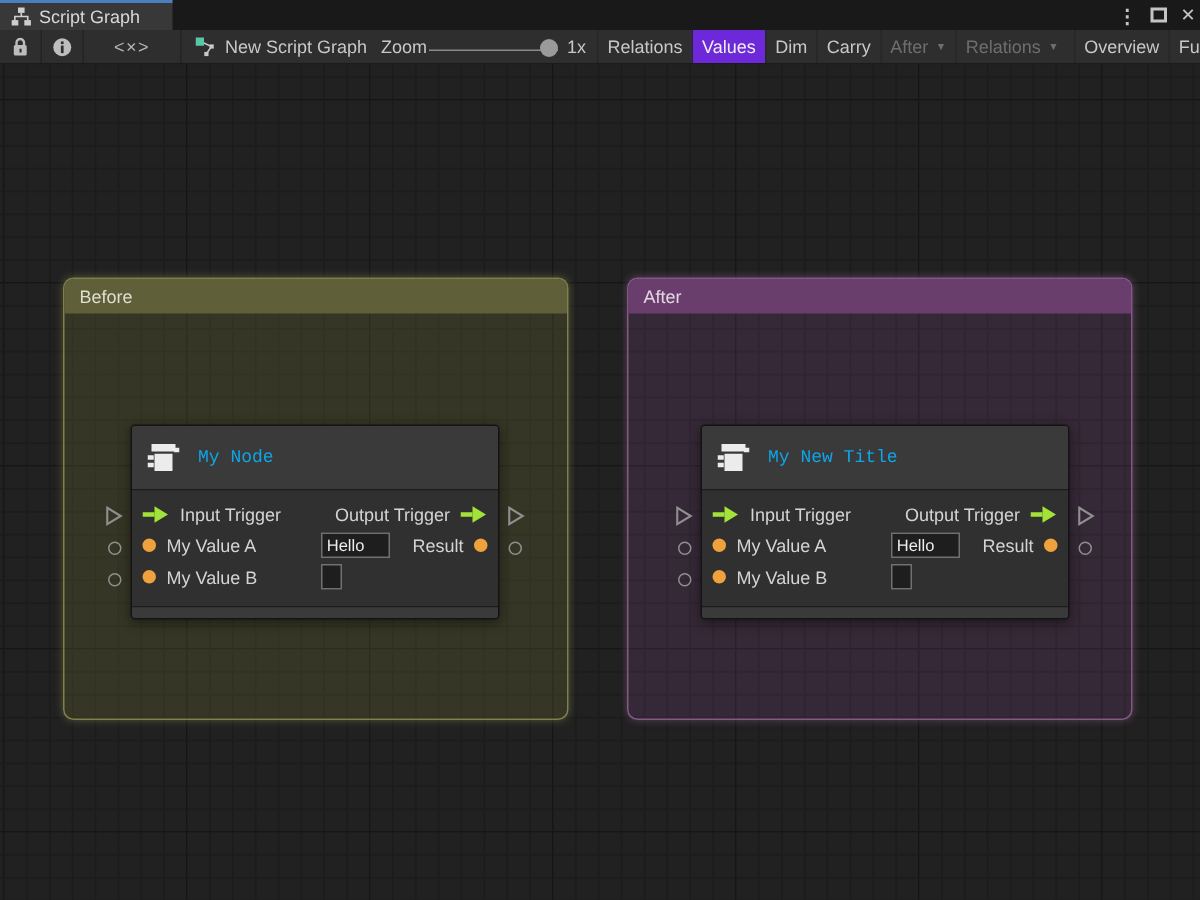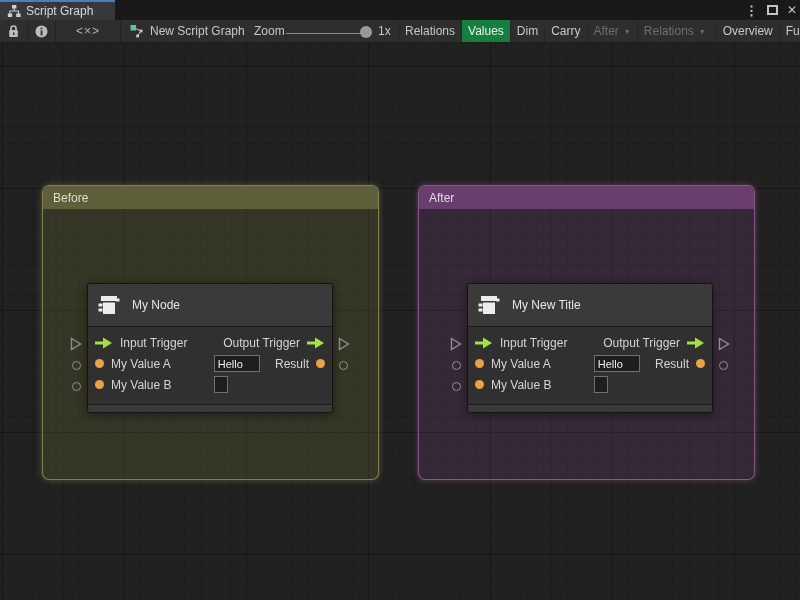--- a/index.html
+++ b/index.html
@@ -24,21 +24,21 @@
   .toolbar .sep { position: absolute; top: 0; width: 1px; height: 22px; background: #232323; }
   .tbtn { position: absolute; top: 0; height: 22px; display: flex; align-items: center; justify-content: center; }
   .tb-newgraph { position: absolute; left: 130px; top: 0; height: 22px; display: flex; align-items: center; gap: 6px; }
   .tb-zoom-label { position: absolute; left: 254px; top: 4px; }
   .zoom-track { position: absolute; left: 286px; top: 13px; width: 86px; height: 1px; background: #8a8a8a; }
   .zoom-knob { position: absolute; left: 360px; top: 6px; width: 12px; height: 12px; border-radius: 50%; background: #9a9a9a; }
   .tb-zoom-value { position: absolute; left: 378px; top: 4px; }
   .tb-right { position: absolute; left: 398px; top: 0; height: 22px; display: flex; }
   .tb-toggle { height: 22px; display: flex; align-items: center; padding: 0 6px; border-left: 1px solid #262626;
     white-space: nowrap; }
-  .tb-toggle.on { background: #15803d; color: #efefef; }
+  .tb-toggle.on { background: #6d28d9; color: #efefef; }
   .tb-toggle.disabled { color: #6e6e6e; }
   .dd-arrow { font-size: 7px; margin-left: 5px; color: #6e6e6e; }
 
   
   .canvas { position: absolute; left: 0; top: 43px; width: 800px; height: 557px; background-color: #212121;
     background-image:
       linear-gradient(to right, #161616 1px, transparent 1px),
       linear-gradient(to bottom, #161616 1px, transparent 1px),
       linear-gradient(to right, #1c1c1c 1px, transparent 1px),
       linear-gradient(to bottom, #1c1c1c 1px, transparent 1px);
@@ -57,21 +57,21 @@
   .group.after .group-header { background: #693e6c; color: #e5d6e5; }
 
   
   .node { position: absolute; top: 240px; width: 246px; height: 130px; background: #303030;
     border: 1px solid #141414; border-radius: 3px; box-shadow: 0 2px 8px rgba(0,0,0,0.45);
     color: #d4d4d4; font-size: 12px; }
   .node.n1 { left: 87px; }
   .node.n2 { left: 467px; }
   .node-header { height: 43px; background: #3a3a3a; border-bottom: 1px solid #1c1c1c;
     display: flex; align-items: center; gap: 10px; padding-left: 8px; border-radius: 2px 2px 0 0; }
-  .node-title { color: #e5e5e5; }
+  .node-title { color: #0ea5e9; font-family: Liberation Mono, monospace; }
   .node-body { padding-top: 5px; }
   .node-row { height: 21px; display: flex; align-items: center; padding: 0 7px; }
   .row-left { display: flex; align-items: center; gap: 7px; flex: 1; }
   .row-right { display: flex; align-items: center; gap: 7px; }
   .node-footer { position: absolute; left: 0; right: 0; bottom: 0; height: 8px; background: #3a3a3a;
     border-top: 1px solid #1c1c1c; border-radius: 0 0 2px 2px; }
   .dot { width: 9px; height: 9px; border-radius: 50%; background: #eea13c; flex: none; }
   .vfield { height: 17px; background: #1e1e1e; border: 1px solid #707070; color: #ededed;
     font-size: 11px; font-family: "Liberation Sans", sans-serif; padding: 0 3px; margin-left: 36px; }
   .vfield.big { width: 46px; }

